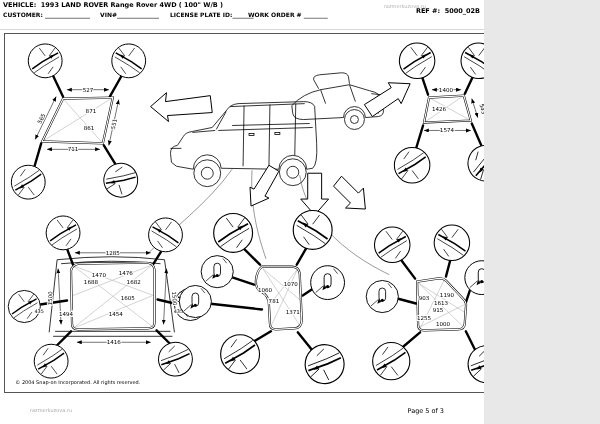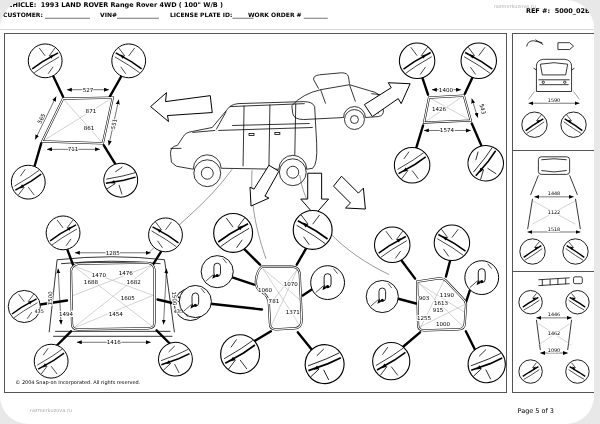--- a/index.html
+++ b/index.html
@@ -1,17 +1,17 @@
 <!DOCTYPE html>
 <html><head>
 <meta charset="utf-8">
 <style>
   html,body{margin:0;padding:0;background:#e8e8e8;}
-  .page{position:relative;width:594px;height:424px;background:#fff;overflow:hidden;
-        font-family:"DejaVu Sans","Liberation Sans",sans-serif;color:#000;border-radius:28px;}
+  .page{position:relative;width:484px;height:424px;background:#fff;overflow:hidden;
+        font-family:"DejaVu Sans","Liberation Sans",sans-serif;color:#000;}
   .hline1{position:absolute;top:1px;left:3px;font-size:6.5px;font-weight:bold;white-space:nowrap;}
   .href{position:absolute;top:7px;right:4px;font-size:6.5px;font-weight:bold;}
   .wm-top{position:absolute;top:3px;right:58px;font-size:5px;color:#b3b3b3;}
   .hline2{position:absolute;top:11px;left:0;width:100%;height:10px;font-size:6px;font-weight:bold;}
   .hline2 span.fld{position:absolute;white-space:nowrap;}
   .hdr-rule{position:absolute;top:29px;left:0;width:600px;border-top:1px solid #d8d8d8;}
   .main-box{position:absolute;left:4px;top:33px;width:503px;height:360px;border:1px solid #555;box-sizing:border-box;}
   .right-box{position:absolute;left:512px;top:33px;width:84px;height:360px;border:1px solid #555;box-sizing:border-box;}
   .cell{width:82px;overflow:hidden;}
   .cellA{height:116px;border-bottom:1px solid #555;}

